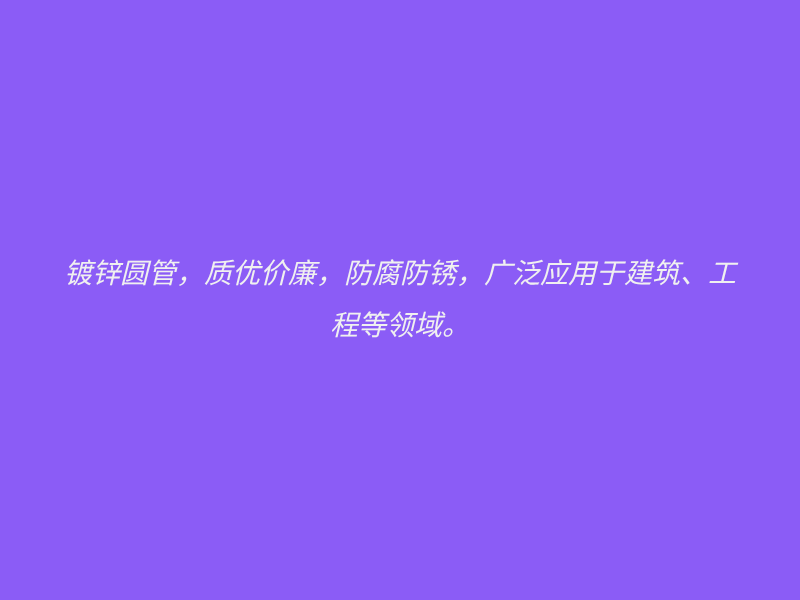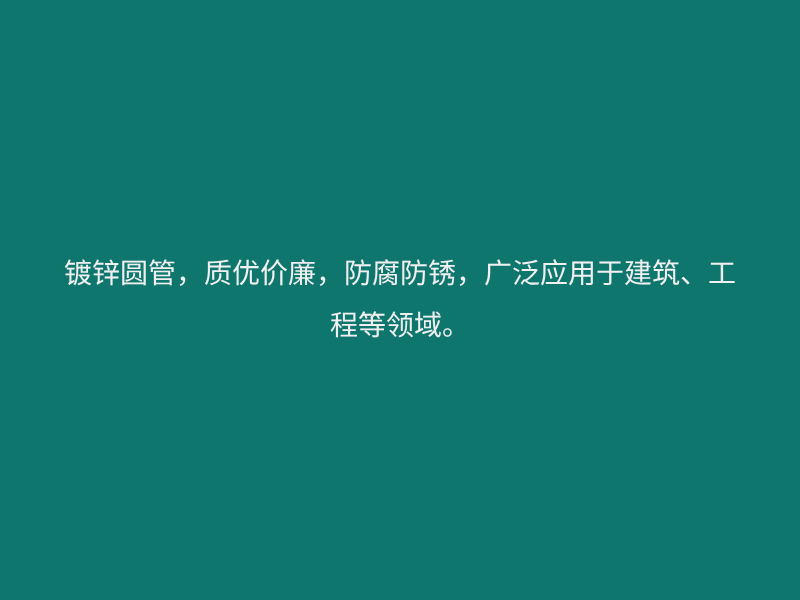--- a/index.html
+++ b/index.html
@@ -48,17 +48,17 @@
     letter-spacing: 0;
     word-break: break-all;
     overflow-wrap: break-word;
     text-rendering: optimizeLegibility;
     -webkit-font-smoothing: antialiased;
   }
 </style>
 </head>
 <body>
 
-<div class="slide" style="background: #0f766e;">
+<div class="slide" style="background: #8b5cf6; font-style: italic;">
   <div class="caption-block">
     <p class="caption-text" style="color: rgb(240, 240, 240);">镀锌圆管，质优价廉，防腐防锈，广泛应用于建筑、工程等领域。</p>
   </div>
 </div>
 
 </body></html>

